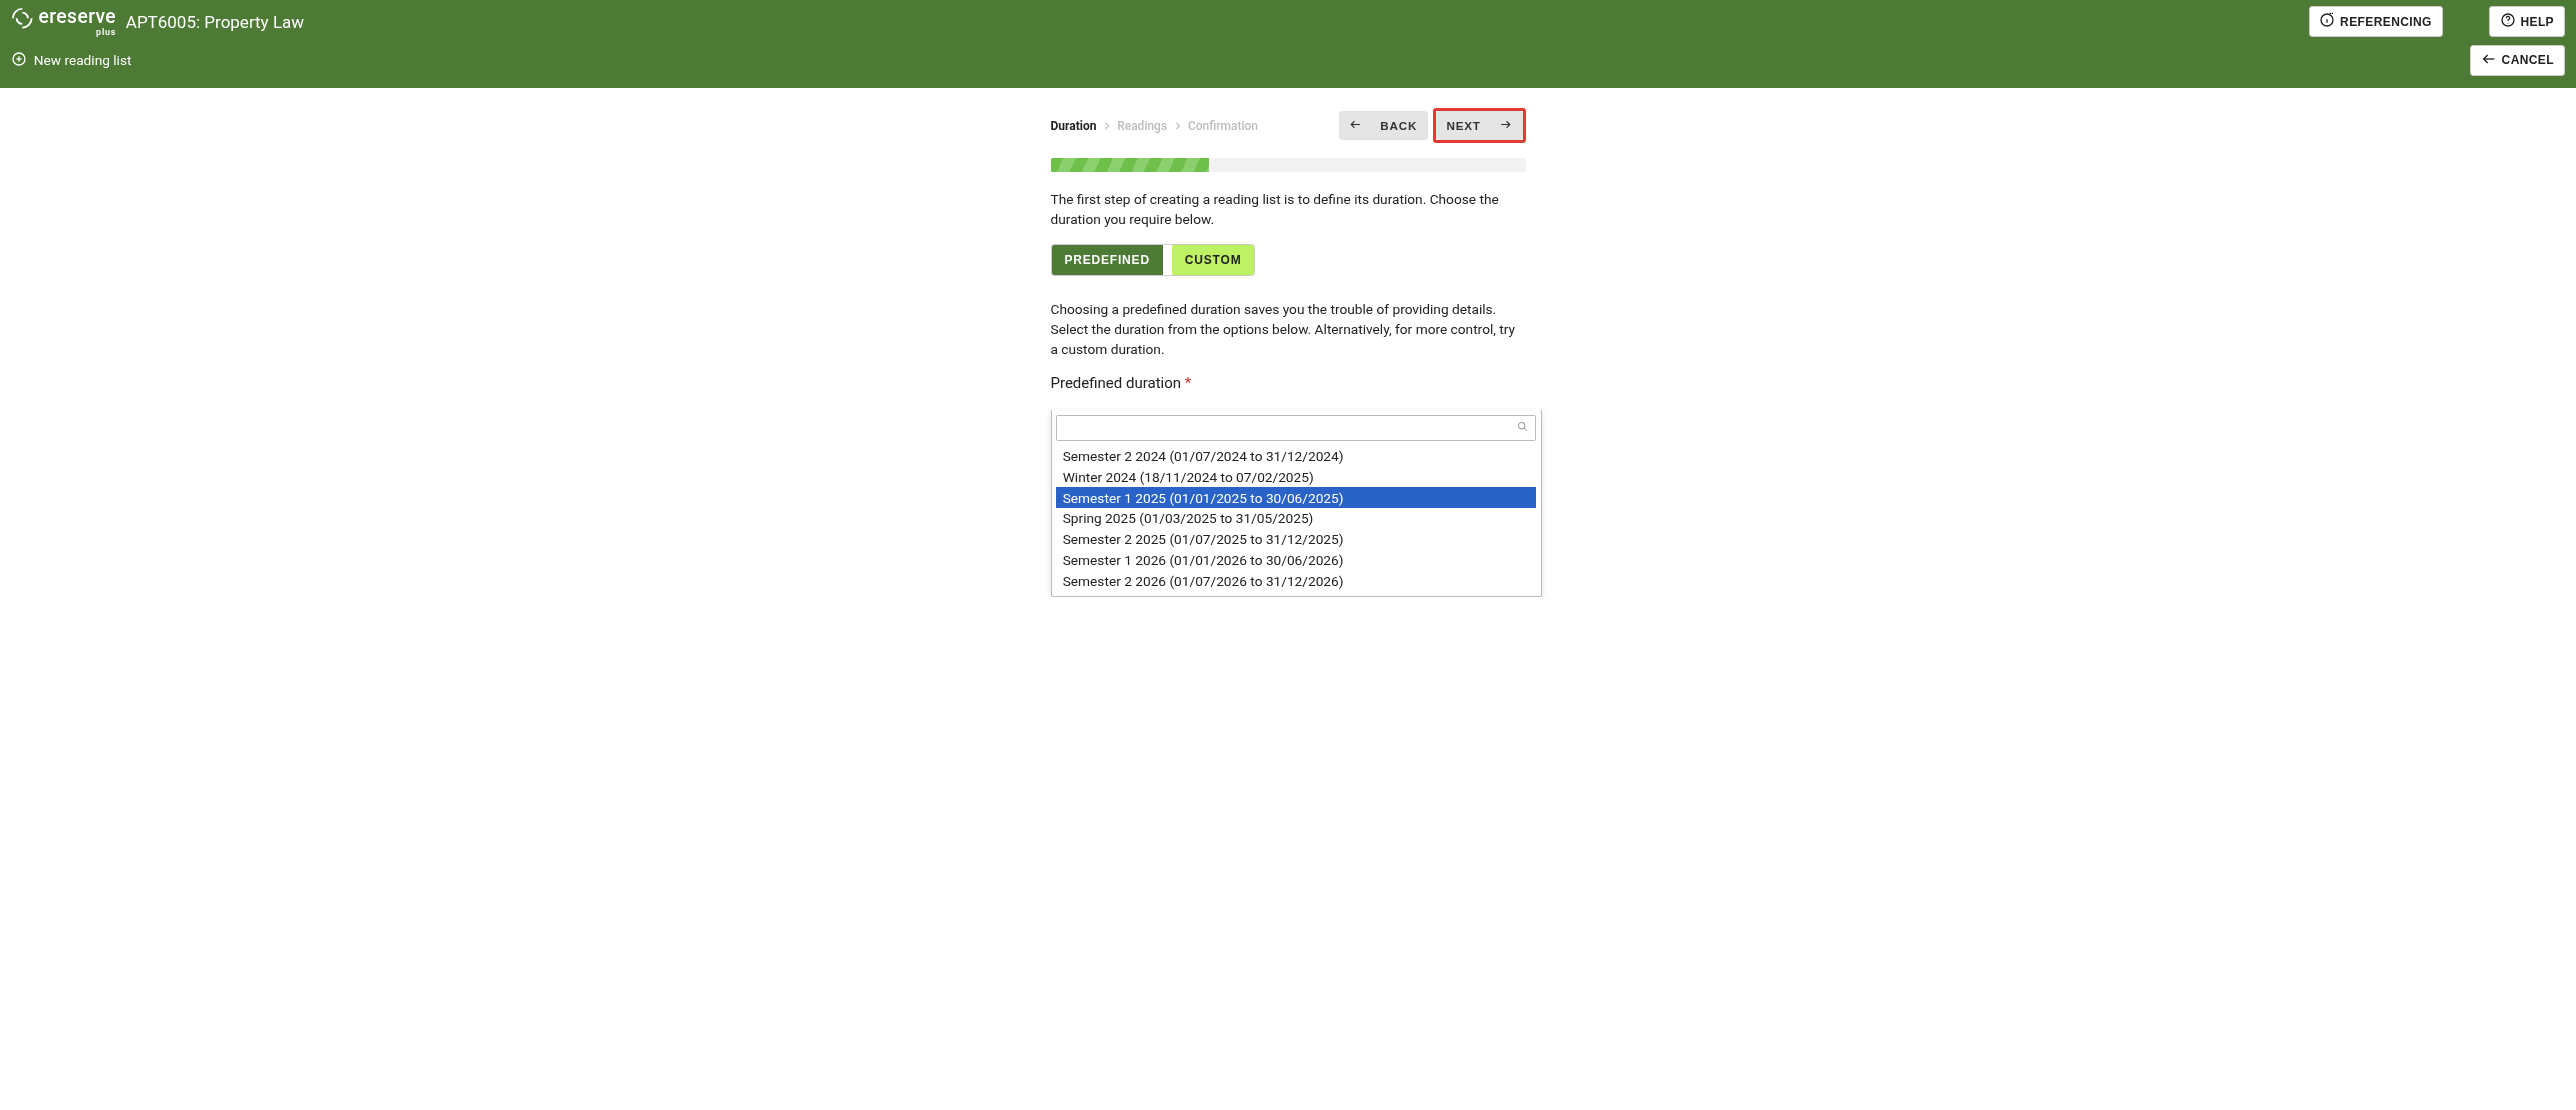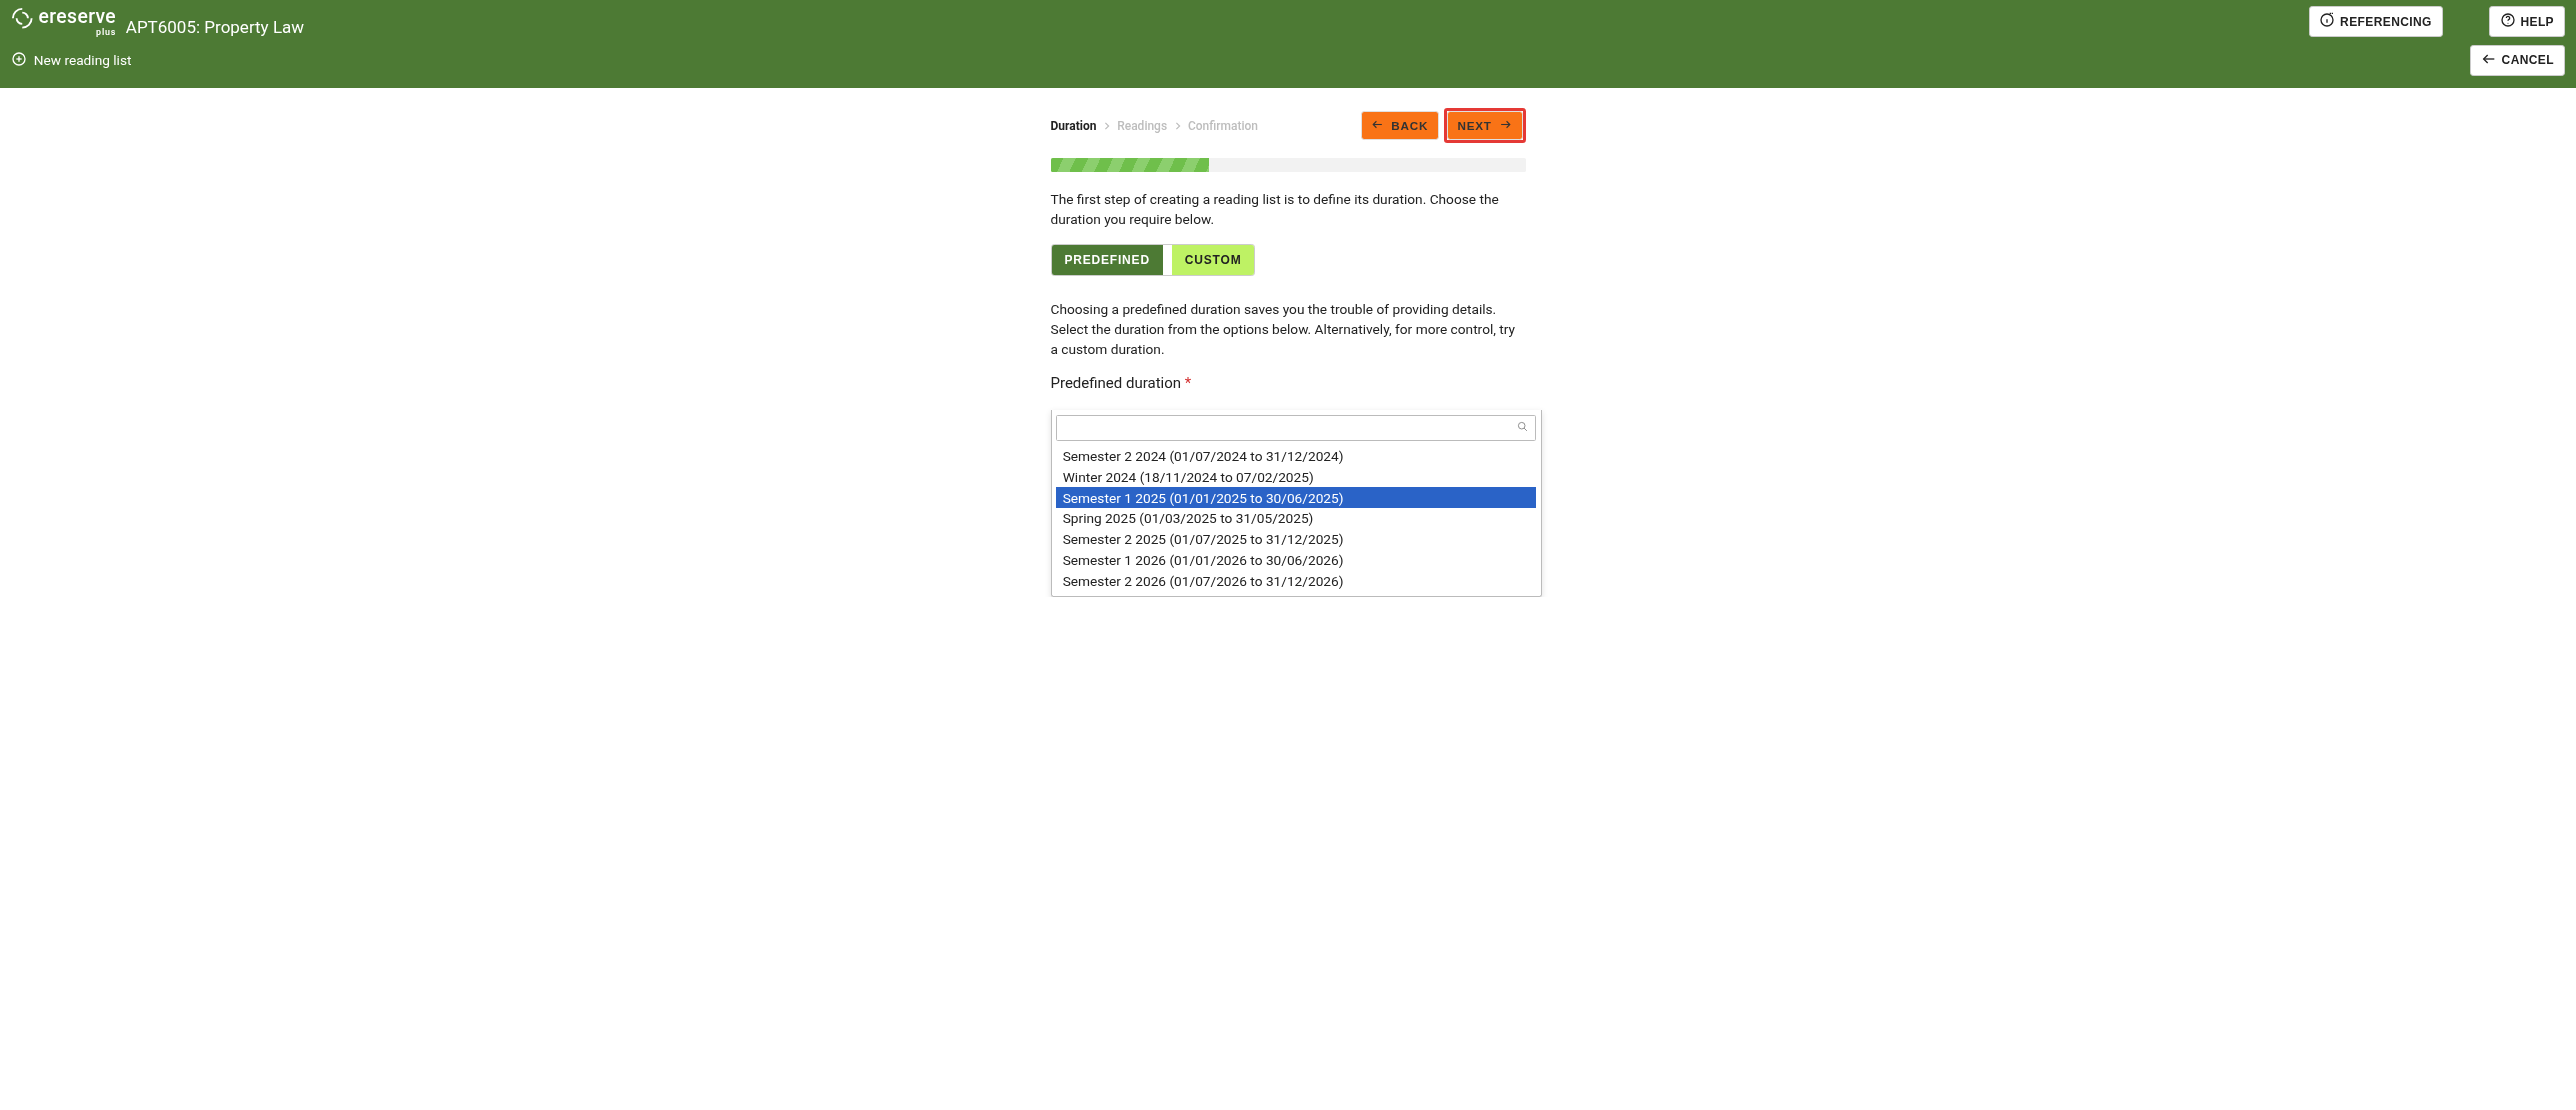--- a/index.html
+++ b/index.html
@@ -2,21 +2,21 @@
 <html style="font-size:13px"><head>
 <meta charset="utf-8">
 <style>
   * { box-sizing: border-box; margin: 0; padding: 0; }
   body { font-family: -apple-system, BlinkMacSystemFont, "Segoe UI", Roboto, Helvetica, Arial, sans-serif; background: #fff; color: #222; }
 
   .header { background: #4d7a34; color: #fff; padding: 6.4px 11.3px; }
   .header-row1 { display: flex; align-items: center; justify-content: space-between; }
   .header-row2 { display: flex; align-items: center; justify-content: space-between; margin-top: 8px; padding-bottom: 6.4px; }
 
-  .brand { display: flex; align-items: flex-end; gap: 9.7px; }
+  .brand { display: flex; align-items: center; gap: 9.7px; }
   .logo { display: flex; align-items: flex-start; gap: 4.8px; }
   .logo-icon { width: 22.5px; height: 22.5px; }
   .logo-text { display: flex; flex-direction: column; line-height: 1; }
   .logo-main { font-size: 19.3px; font-weight: 500; letter-spacing: 0.4px; }
   .logo-sub { font-size: 8.9px; font-weight: 600; align-self: flex-end; margin-top: 1.6px; letter-spacing: 0.8px; }
   .page-title { font-size: 17px; font-weight: 400; }
 
   .header-buttons { display: flex; gap: 6.4px; }
   .btn-white { background: #fff; color: #222; border: 0.8px solid #ccc; border-radius: 3.2px; padding: 4.8px 9.7px; font-size: 12px; font-weight: 600; letter-spacing: 0.4px; display: flex; align-items: center; gap: 4.8px; cursor: pointer; margin-left: 40px; }
   .btn-white svg { width: 16px; height: 16px; }
@@ -26,21 +26,21 @@
 
   .main { padding-top: 19.3px; }
   .content { width: 475px; margin: 0 auto; }
 
   .wizard-row { display: flex; justify-content: space-between; margin-bottom: 14.5px; }
   .breadcrumbs { display: flex; align-items: center; gap: 6.4px; font-size: 12px; }
   .crumb.active { font-weight: 700; color: #222; }
   .crumb.inactive { color: #bdbdbd; font-weight: 500; }
   .crumb-sep { color: #bdbdbd; }
   .wizard-nav { display: flex; gap: 4.8px; align-items: center; }
-  .btn-ghost { background: #f97316; border: 0.8px solid #e0e0e0; border-radius: 3.2px; padding: 6.4px 9.7px; font-size: 11.7px; font-weight: 600; letter-spacing: 0.8px; display: flex; align-items: center; gap: 7px; cursor: pointer; color: #333; }
+  .btn-ghost { background: #e5e5e5; border: 0.8px solid #e0e0e0; border-radius: 3.2px; padding: 6.4px 9.7px; font-size: 11.7px; font-weight: 600; letter-spacing: 0.8px; display: flex; align-items: center; gap: 18px; cursor: pointer; color: #333; }
   .btn-next-wrapper { border: 3.2px solid #e53935; border-radius: 3.2px; padding: 0; }
 
   .progress { height: 14.5px; background: #f2f2f2; border-radius: 1.6px; overflow: hidden; margin-bottom: 17.7px; }
   .progress-fill { height: 100%; width: 33.3%; background: repeating-linear-gradient(115deg, #6fbf4b 0 11.3px, #8ccf6e 11.3px 22.5px); }
 
   .body-text { font-size: 13.7px; line-height: 1.45; color: #222; margin-bottom: 14.5px; }
 
   .toggle-group { display: inline-flex; border: 0.8px solid #ccc; border-radius: 3.2px; overflow: hidden; margin-bottom: 24px; gap: 9px; }
   .toggle-btn { padding: 8px 13px; font-size: 12px; font-weight: 600; letter-spacing: 0.8px; border: none; cursor: pointer; }
   .toggle-btn.active { background: #4d7a34; color: #fff; }

